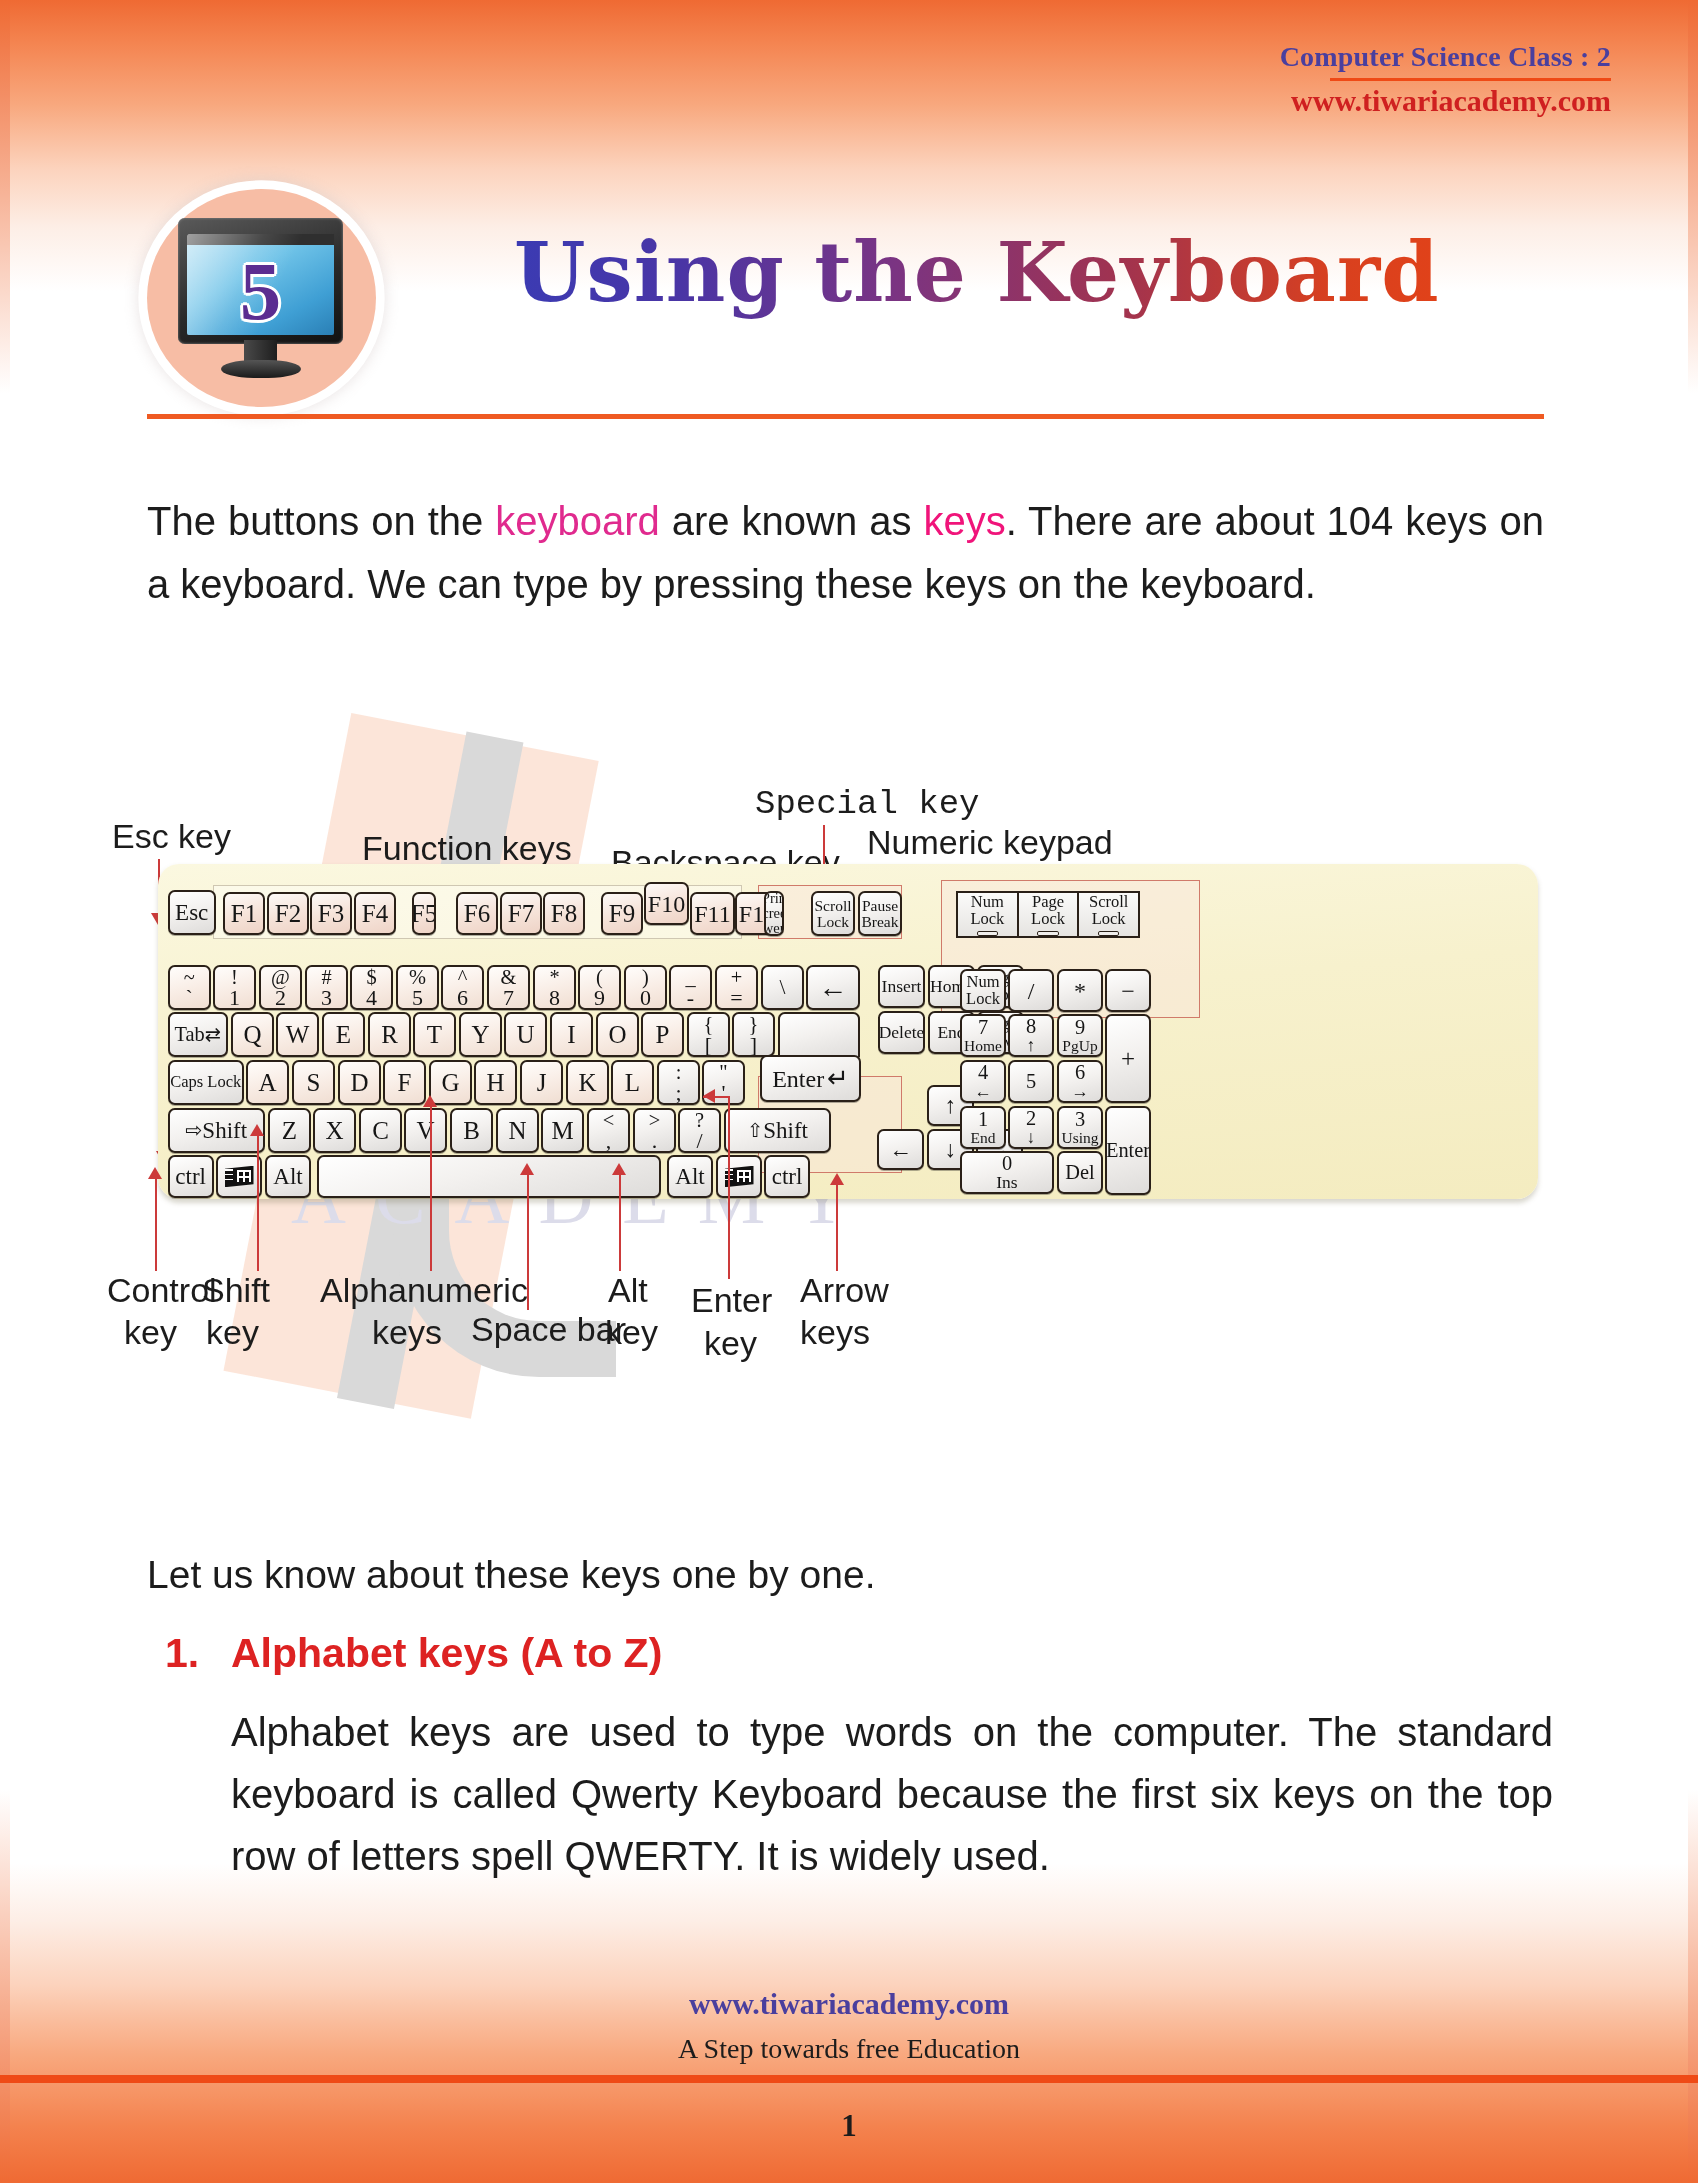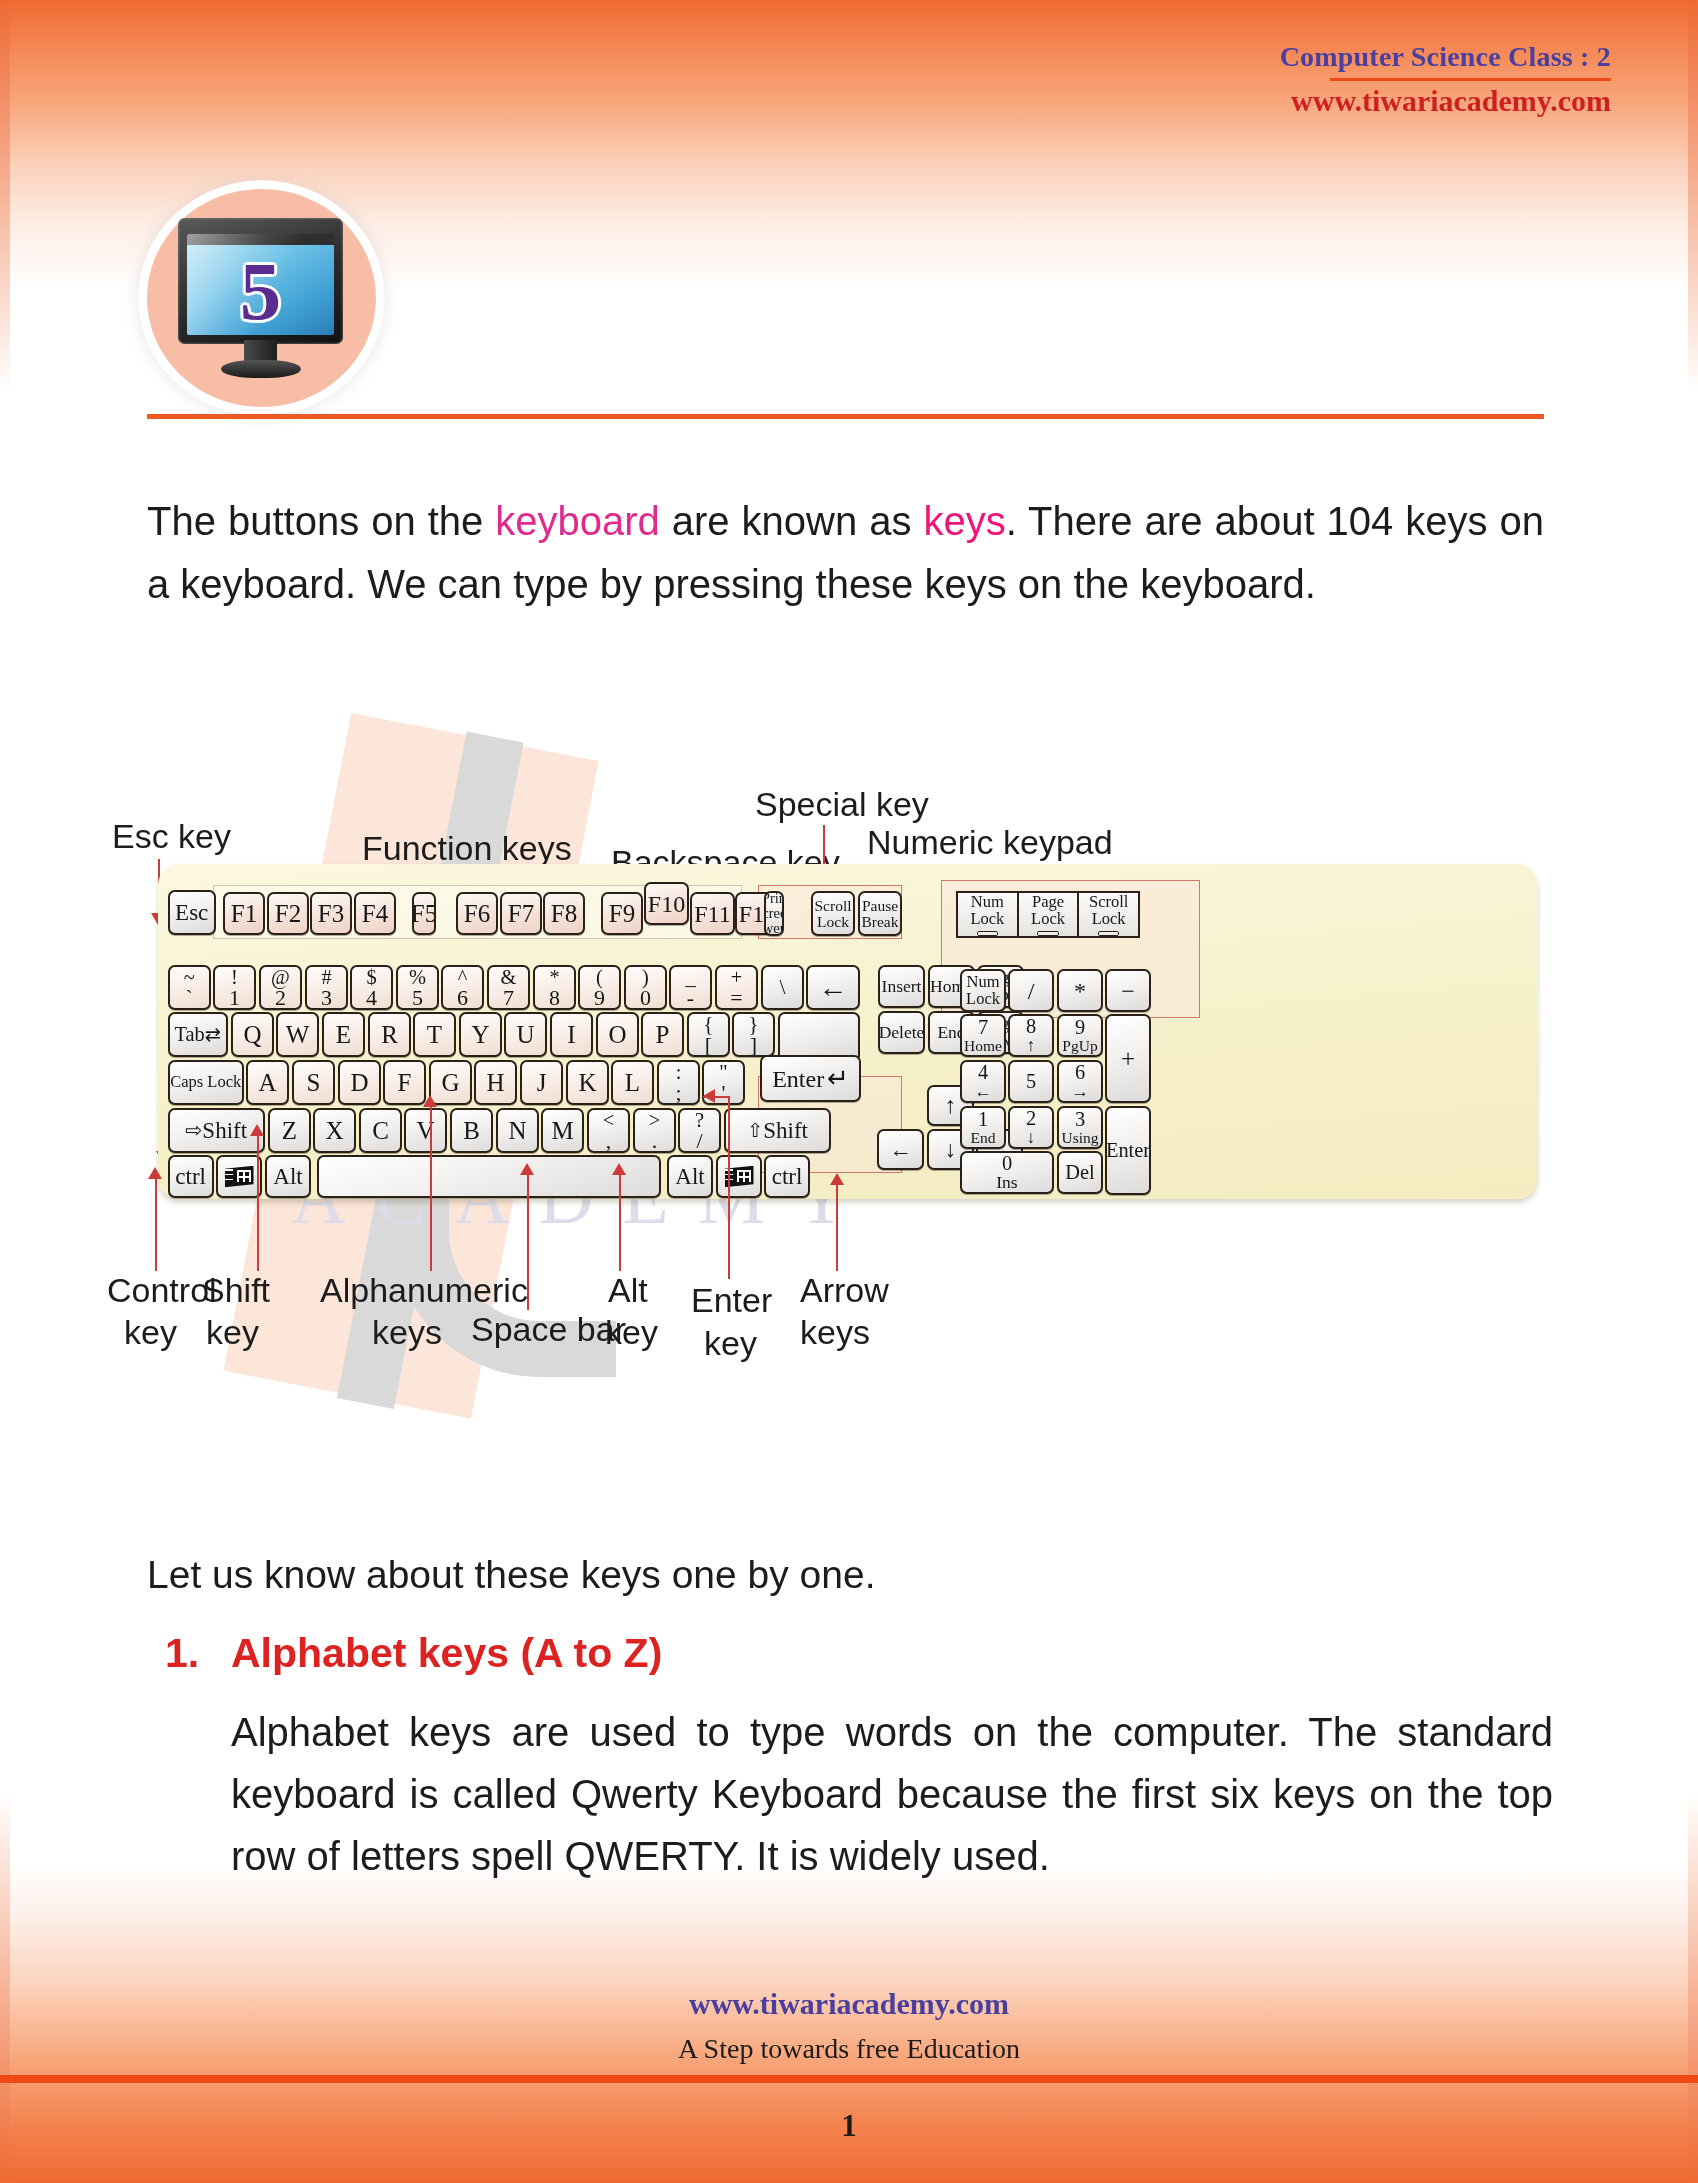--- a/index.html
+++ b/index.html
@@ -348,20 +348,21 @@
     <div class="monitor">
       <div class="bezel"></div>
       <div class="screen"></div>
       <div class="topbar"></div>
       <div class="glare"></div>
       <div class="neck"></div>
       <div class="base"></div>
       <div class="chapter-number">5</div>
     </div>
   </div>
+  <div class="chapter-title">Using the Keyboard</div>
   <div class="title-rule"></div>
 </div>
 
 <div class="content">
 
   <p class="para intro"><span>The buttons on the </span><span class="hl-keyboard">keyboard</span><span> are known as </span><span class="hl-keys">keys</span><span>. There are about 104 keys on a keyboard. We can type by pressing these keys on the keyboard.</span></p>
 
   <div class="kb-area">
 
     <div class="cl" style="left:112px; top:147px;">Esc key</div>
@@ -374,21 +375,21 @@
     <div class="arrowhead-down" style="left:156px; top:481px;"></div>
 
     <div class="cl" style="left:362px; top:159px;">Function keys</div>
     <div class="leader v" style="left:446px; top:201px; height:49px;"></div>
     <div class="arrowhead-down" style="left:440px; top:243px;"></div>
 
     <div class="cl" style="left:611px; top:173px;">Backspace key</div>
     <div class="leader v" style="left:701px; top:213px; height:126px;"></div>
     <div class="arrowhead-down" style="left:694px; top:333px;"></div>
 
-    <div class="cl" style="left:755px; top:115px;">Special key</div>
+    <div class="cl" style="left:755px; top:115px;font-family:Liberation Mono, monospace;">Special key</div>
     <div class="leader v" style="left:823px; top:155px; height:94px;"></div>
     <div class="arrowhead-down" style="left:816px; top:243px;"></div>
 
     <div class="cl" style="left:867px; top:153px;">Numeric keypad</div>
     <div class="leader v" style="left:971px; top:194px; height:136px;"></div>
     <div class="arrowhead-down" style="left:965px; top:324px;"></div>
 
     <div class="kb-body">
 
       <div class="hbox plain" style="left:55px; top:21.3px; width:529px; height:54px;"></div>

